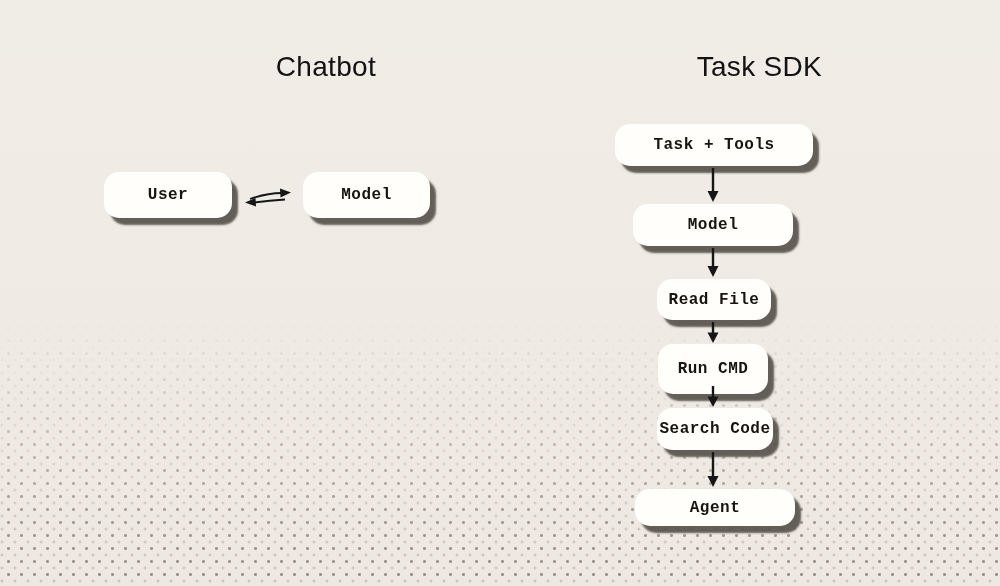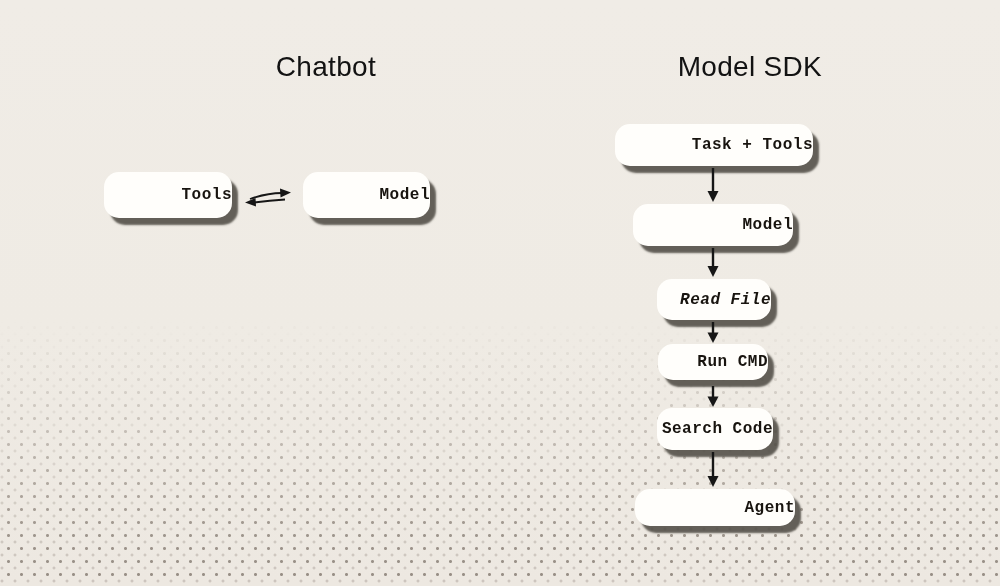--- a/index.html
+++ b/index.html
@@ -40,39 +40,39 @@
     letter-spacing: 0.3px;
     color: #121212;
   }
   .title-chatbot  { left: 156px; top: 51px; }
   .title-agent    { left: 602px; top: 51px; }
 
   .node {
     position: absolute;
     display: flex;
     align-items: center;
-    justify-content: flex-end;
+    justify-content: center;
     background: #fffefb;
     border-radius: 15px;
     box-shadow: 6px 7px 2px rgba(74, 70, 64, 0.85);
     font-family: "Liberation Mono", monospace;
     font-weight: 700;
     font-size: 16px;
     color: #18140f;
     letter-spacing: 0.5px;
     white-space: nowrap;
   }
   
   .node-user        { left: 104px; top: 172px; width: 128px; height: 46px; }
   .node-model-left  { left: 303px; top: 172px; width: 127px; height: 46px; }
   
   .node-task-tools  { left: 615px; top: 124px; width: 198px; height: 42px; }
   .node-model-right { left: 633px; top: 204px; width: 160px; height: 42px; }
-  .node-read-file   { left: 657px; top: 279px; width: 114px; height: 41px; font-style: italic; }
-  .node-run-cmd     { left: 658px; top: 344px; width: 110px; height: 36px; }
+  .node-read-file   { left: 657px; top: 279px; width: 114px; height: 41px; }
+  .node-run-cmd     { left: 658px; top: 344px; width: 110px; height: 50px; }
   .node-search-code { left: 657px; top: 408px; width: 116px; height: 42px; }
   .node-result      { left: 635px; top: 489px; width: 160px; height: 37px; }
 
   .arrow {
     position: absolute;
     pointer-events: none;
   }
   .exchange-arrow { left: 242px; top: 185px; }
   .down-arrow-1 { left: 706px; top: 168px; }
   .down-arrow-2 { left: 706px; top: 248px; }
@@ -83,37 +83,37 @@
 </head>
 <body>
 
 <div class="stage">
 
   <div class="dots-overlay"></div>
 
   <div class="section-title title-chatbot">Chatbot</div>
 
   <div class="node node-user">
-    <span>Tools</span>
+    <span>User</span>
   </div>
 
   <span class="arrow exchange-arrow">
     <svg width="52" height="26" viewBox="0 0 52 26">
       <path d="M8 14 Q 25 8 40 8" stroke="#161616" stroke-width="1.8" fill="none"></path>
       <polygon points="38,3.5 49,7.5 38.5,12.5" fill="#161616"></polygon>
       <path d="M12 17.5 Q 28 15.5 43 14.5" stroke="#161616" stroke-width="1.8" fill="none"></path>
       <polygon points="13.5,13 3,17.5 14,21.5" fill="#161616"></polygon>
     </svg>
   </span>
 
   <div class="node node-model-left">
     <span>Model</span>
   </div>
 
-  <div class="section-title title-agent">Model SDK</div>
+  <div class="section-title title-agent">Task SDK</div>
 
   <div class="node node-task-tools">
     <span>Task + Tools</span>
   </div>
 
   <span class="arrow down-arrow-1">
     <svg width="14" height="34" viewBox="0 0 14 34">
       <line x1="7" y1="0" x2="7" y2="24" stroke="#161616" stroke-width="2.4"></line>
       <polygon points="1.5,23 12.5,23 7,34" fill="#161616"></polygon>
     </svg>

